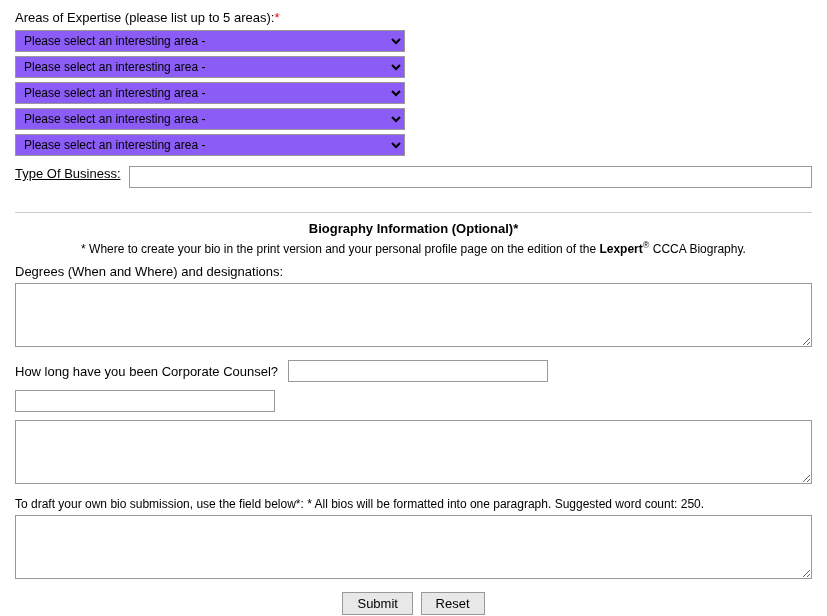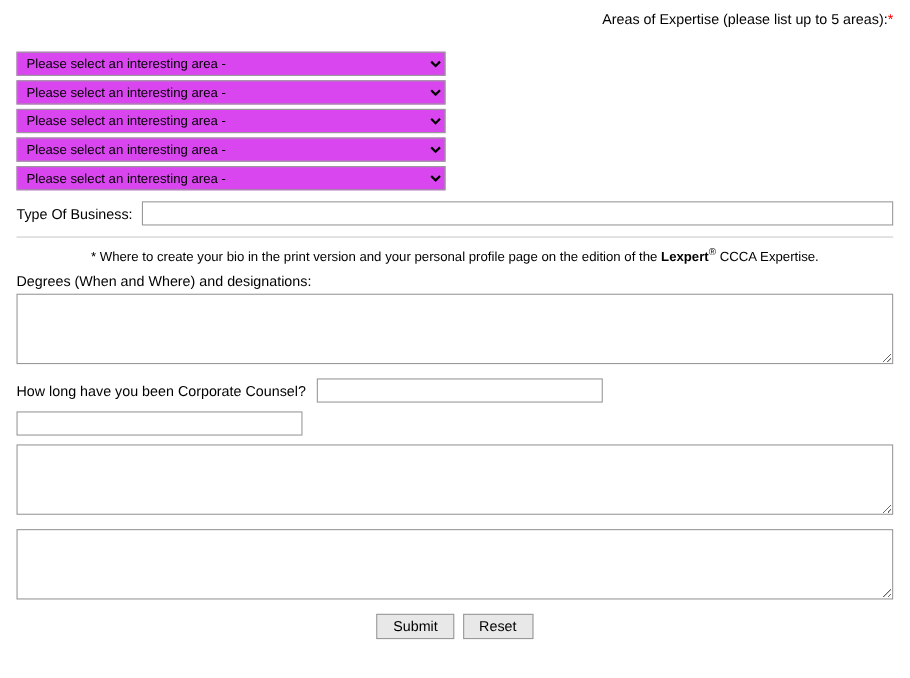--- a/index.html
+++ b/index.html
@@ -12,46 +12,45 @@
       font-family: Arial, sans-serif;
       font-size: 13px;
       color: #000;
       background: #fff;
       padding: 10px 15px;
       width: 827px;
     }
 
     .section-label {
       font-size: 13px;
-      margin-bottom: 22px;
-      text-align: right;
+      margin-bottom: 5px;
     }
 
     .required {
       color: red;
     }
 
     .select-row {
       margin-bottom: 4px;
     }
 
     select.area-select {
       width: 390px;
       height: 22px;
       font-size: 12px;
       border: 1px solid #999;
-      background: #d946ef;
+      background: #8b5cf6;
       padding: 1px 4px;
     }
 
     .type-of-business-row {
       display: flex;
-      align-items: center;
       margin-top: 10px;
-      margin-bottom: 10px;
+      margin-bottom: 24px;
+      text-decoration: underline;
     }
 
     .type-of-business-row label {
       white-space: nowrap;
       margin-right: 8px;
       font-size: 13px;
     }
 
     .type-of-business-row input[type="text"] {
       flex: 1;
@@ -180,22 +179,23 @@
     </select>
   </div>
 </div>
 
 <div class="type-of-business-row">
   <label>Type Of Business:</label>
   <input type="text" style="">
 </div>
 
 <div class="biography-section">
+  <div class="biography-title">Biography Information (Optional)*</div>
   <div class="biography-subtitle">
-    <span>* Where to create your bio in the print version and your personal profile page on the edition of the </span><span class="lexpert">Lexpert</span><sup>®</sup><span> CCCA Expertise.</span>
+    <span>* Where to create your bio in the print version and your personal profile page on the edition of the </span><span class="lexpert">Lexpert</span><sup>®</sup><span> CCCA Biography.</span>
   </div>
 </div>
 
 <div class="field-block">
   <label>Degrees (When and Where) and designations:</label>
   <textarea class="full-width" rows="4" style=""></textarea>
 </div>
 
 <div class="inline-field-row">
   <label>How long have you been Corporate Counsel?</label>
@@ -204,19 +204,20 @@
 
 <div class="inline-field-row">
   <input type="text" style="">
 </div>
 
 <div class="field-block">
   <textarea class="full-width" rows="4" style=""></textarea>
 </div>
 
 <div class="field-block">
+  <div class="note-text">To draft your own bio submission, use the field below*: * All bios will be formatted into one paragraph. Suggested word count: 250.</div>
   <textarea class="full-width" rows="4" style=""></textarea>
 </div>
 
 <div class="button-row">
   <button type="submit">Submit</button>
   <button type="reset">Reset</button>
 </div>
 
 </body></html>

